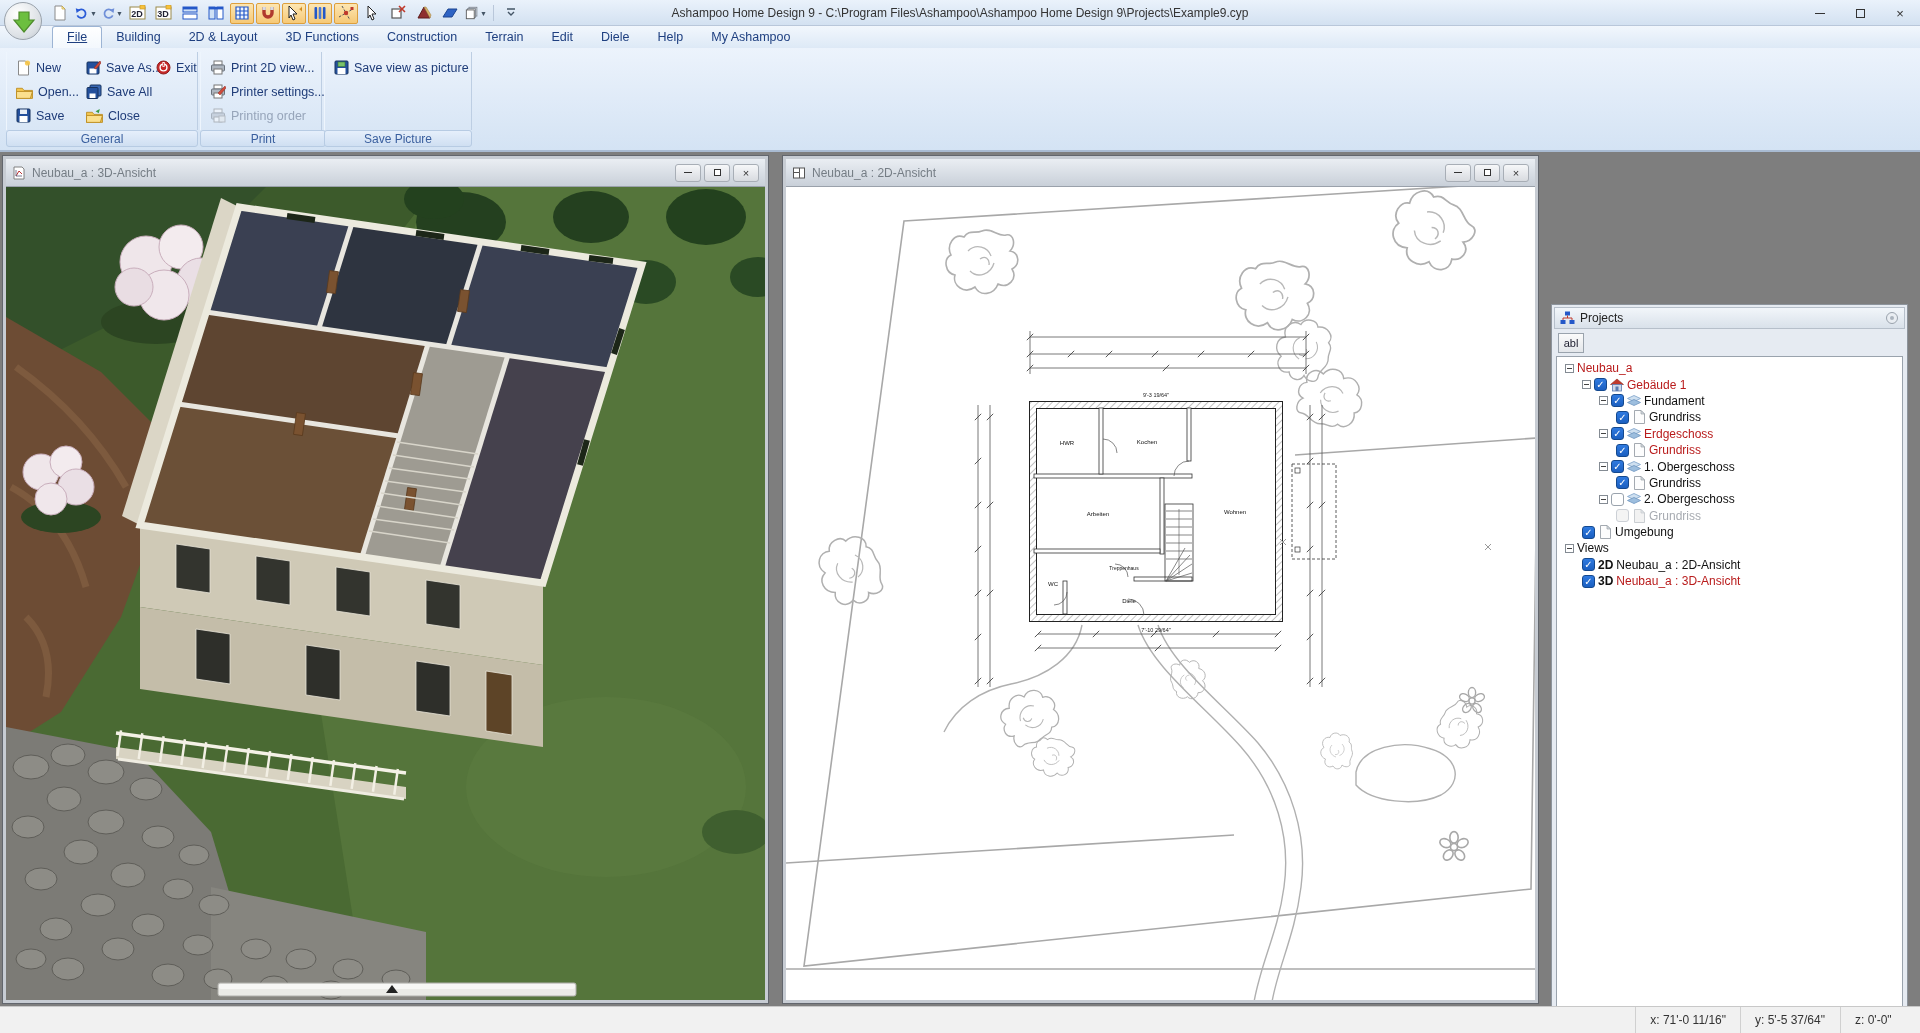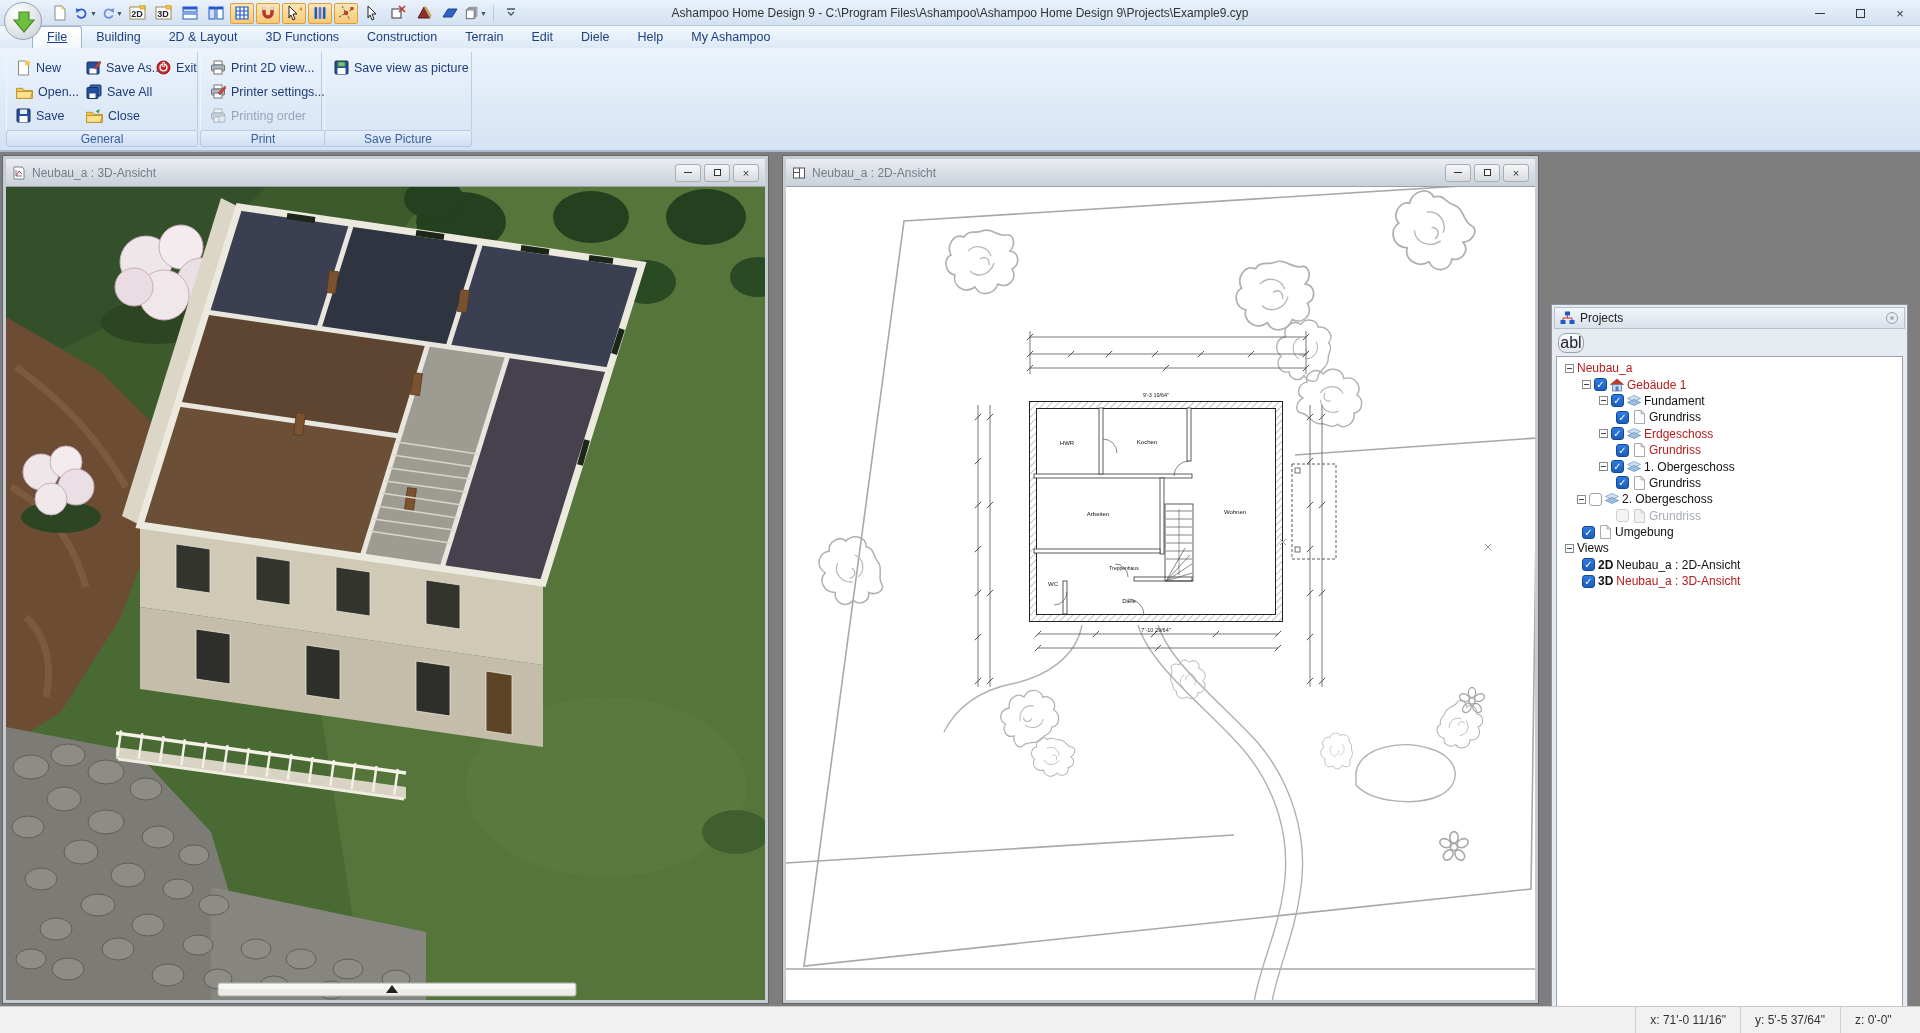--- a/index.html
+++ b/index.html
@@ -23,21 +23,21 @@
   .win-title { position:absolute; left:0; right:0; top:0; height:26px; display:flex;
     align-items:center; justify-content:center; font-size:12px; color:#333; pointer-events:none; }
   .win-controls { position:absolute; right:0; top:0; height:26px; display:flex; }
   .wc-btn { width:40px; height:26px; display:flex; align-items:center; justify-content:center;
     color:#333; font-size:13px; }
   .wc-min i { display:block; width:10px; height:0; border-bottom:1px solid #333; }
   .wc-max i { display:block; width:9px; height:9px; border:1px solid #333; }
 
   
   .menubar { position:absolute; left:0; top:26px; width:1920px; height:22px;
-    background:linear-gradient(#f2f7fd,#dde9f6); display:flex; align-items:flex-end; padding-left:32px; }
+    background:linear-gradient(#f2f7fd,#dde9f6); display:flex; align-items:flex-end; padding-left:52px; }
   .menu-item { font-size:12.5px; color:#1e3f80; padding:3px 14px 4px 14px; }
   .menu-item.active { background:linear-gradient(#ffffff,#f3f8fd); border:1px solid #9cb4d4;
     border-bottom:none; border-radius:3px 3px 0 0; text-decoration:underline; }
 
   
   .ribbon { position:absolute; left:0; top:48px; width:1920px; height:104px;
     background:linear-gradient(#ecf3fc,#d4e3f4); border-bottom:2px solid #a9bbd2; }
   .rib-group { position:absolute; top:4px; height:78px; border-right:1px solid #bdcee3;
     border-left:1px solid #eef5fd; }
   .rib-label { position:absolute; top:82px; height:17px; border:1px solid #b7cbe3; border-radius:3px;
@@ -66,22 +66,22 @@
   .child-body { position:absolute; left:3px; top:31px; right:3px; bottom:3px; overflow:hidden; background:#fff; }
 
   
   .panel { position:absolute; left:1551px; top:152px; width:357px; height:854px;
     background:#e6ebf2; border:1px solid #8d949c; }
   .panel-header { position:absolute; left:2px; top:2px; right:2px; height:22px;
     background:linear-gradient(#f2f6fa,#d9e1ea); border:1px solid #b6bfca;
     display:flex; align-items:center; gap:5px; padding:0 5px; font-size:12px; color:#222;justify-content:center; }
   .panel-header .ph-right { margin-left:auto; }
   .abl-btn { position:absolute; left:6px; top:28px; width:26px; height:20px;
-    background:linear-gradient(#fbfbfb,#e3e6ea); border:1px solid #9aa3ad; border-radius:8px;
-    font-size:16px; color:#223; display:flex; align-items:center; justify-content:center; }
+    background:linear-gradient(#fbfbfb,#e3e6ea); border:1px solid #9aa3ad; border-radius:0;
+    font-size:11px; color:#223; display:flex; align-items:center; justify-content:center; }
   .tree-box { position:absolute; left:4px; top:51px; right:4px; bottom:21px; background:#fff;
     border:1px solid #9aa3ad; overflow:hidden; padding-top:3px; }
   .trow { height:16.4px; display:flex; align-items:center; gap:3px; font-size:12px; }
   .exp { width:9px; height:9px; border:1px solid #848b93; background:#fff; position:relative; flex:0 0 auto; }
   .exp::after { content:""; position:absolute; left:1px; right:1px; top:3px; border-top:1px solid #444; }
   .cb { width:13px; height:13px; border-radius:3px; flex:0 0 auto;
     background:linear-gradient(#2f7ae0,#1b5fc0); border:1px solid #14498f;
     color:#fff; font-size:10px; line-height:11px; text-align:center; }
   .cb.un { background:#fff; border-color:#9aa3ad; color:transparent; }
   .cb.dis { background:#f4f4f4; border-color:#ccd0d6; color:transparent; }
@@ -811,21 +811,21 @@
             </svg>
             <span class="tlabel black">1. Obergeschoss</span>
           </div>
           <div class="trow" style="padding-left: 59px;">
             <span class="cb">✓</span>
             <svg width="14" height="14" class="ticon">
               <use href="#ic-page"></use>
             </svg>
             <span class="tlabel black">Grundriss</span>
           </div>
-          <div class="trow" style="padding-left: 20px;">
+          <div class="trow" style="padding-left: 42px;">
             <span class="exp"></span>
             <span class="cb un"></span>
             <svg width="14" height="14" class="ticon">
               <use href="#ic-floor"></use>
             </svg>
             <span class="tlabel black">2. Obergeschoss</span>
           </div>
           <div class="trow" style="padding-left: 59px;">
             <span class="cb dis"></span>
             <svg width="14" height="14" class="ticon">

